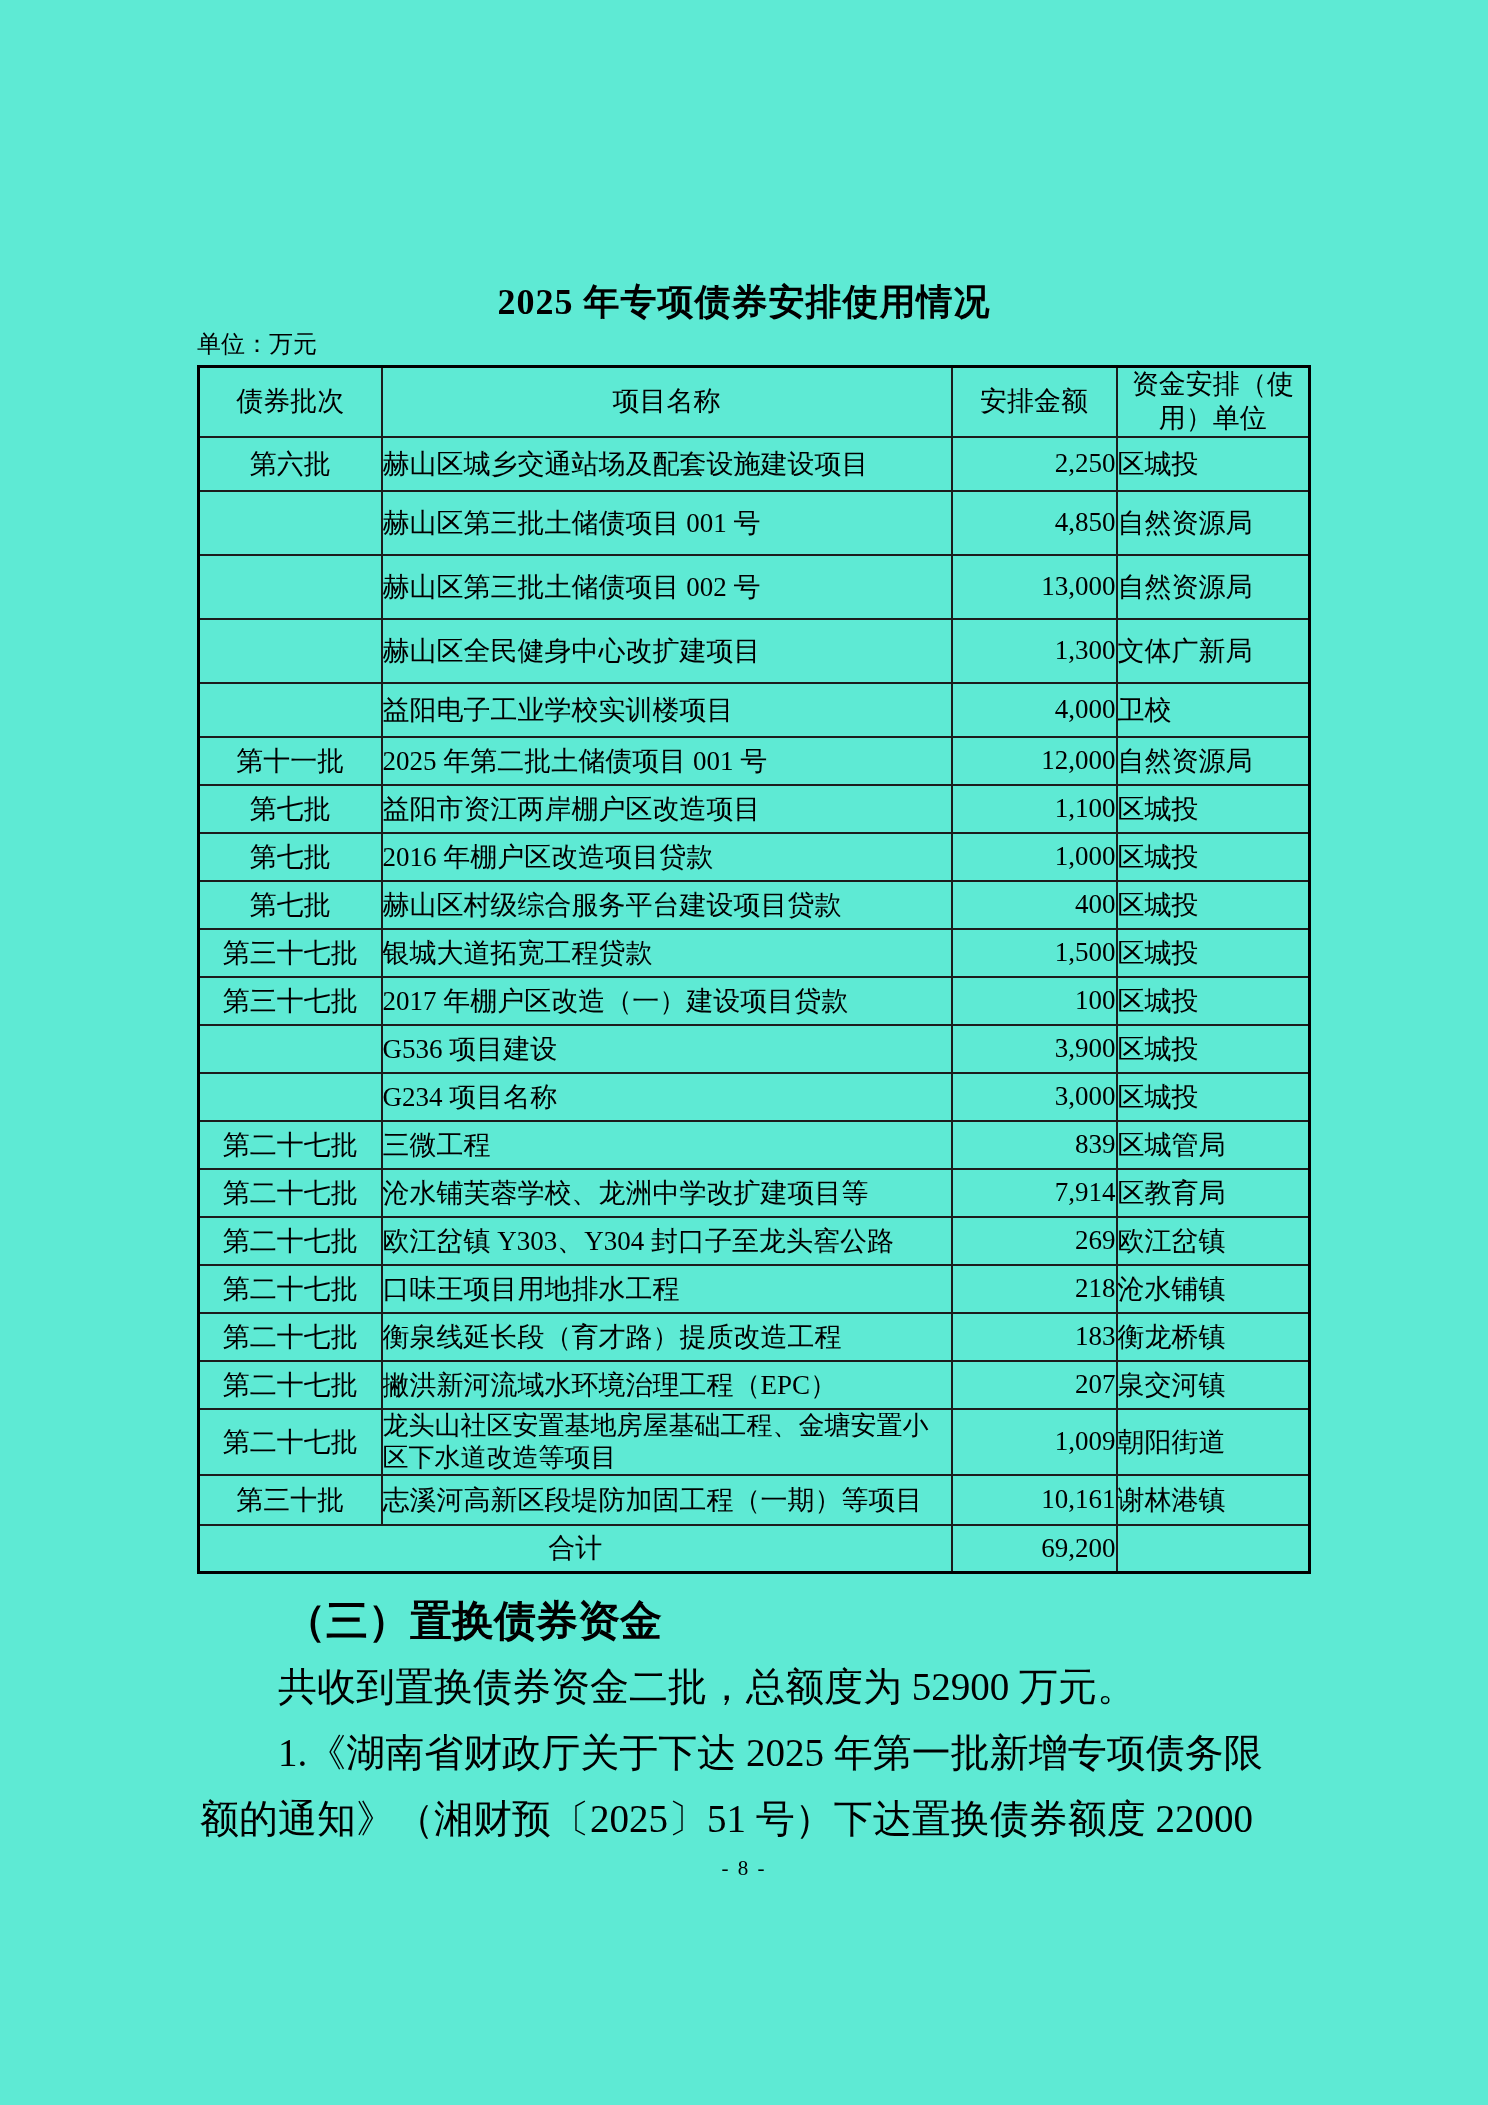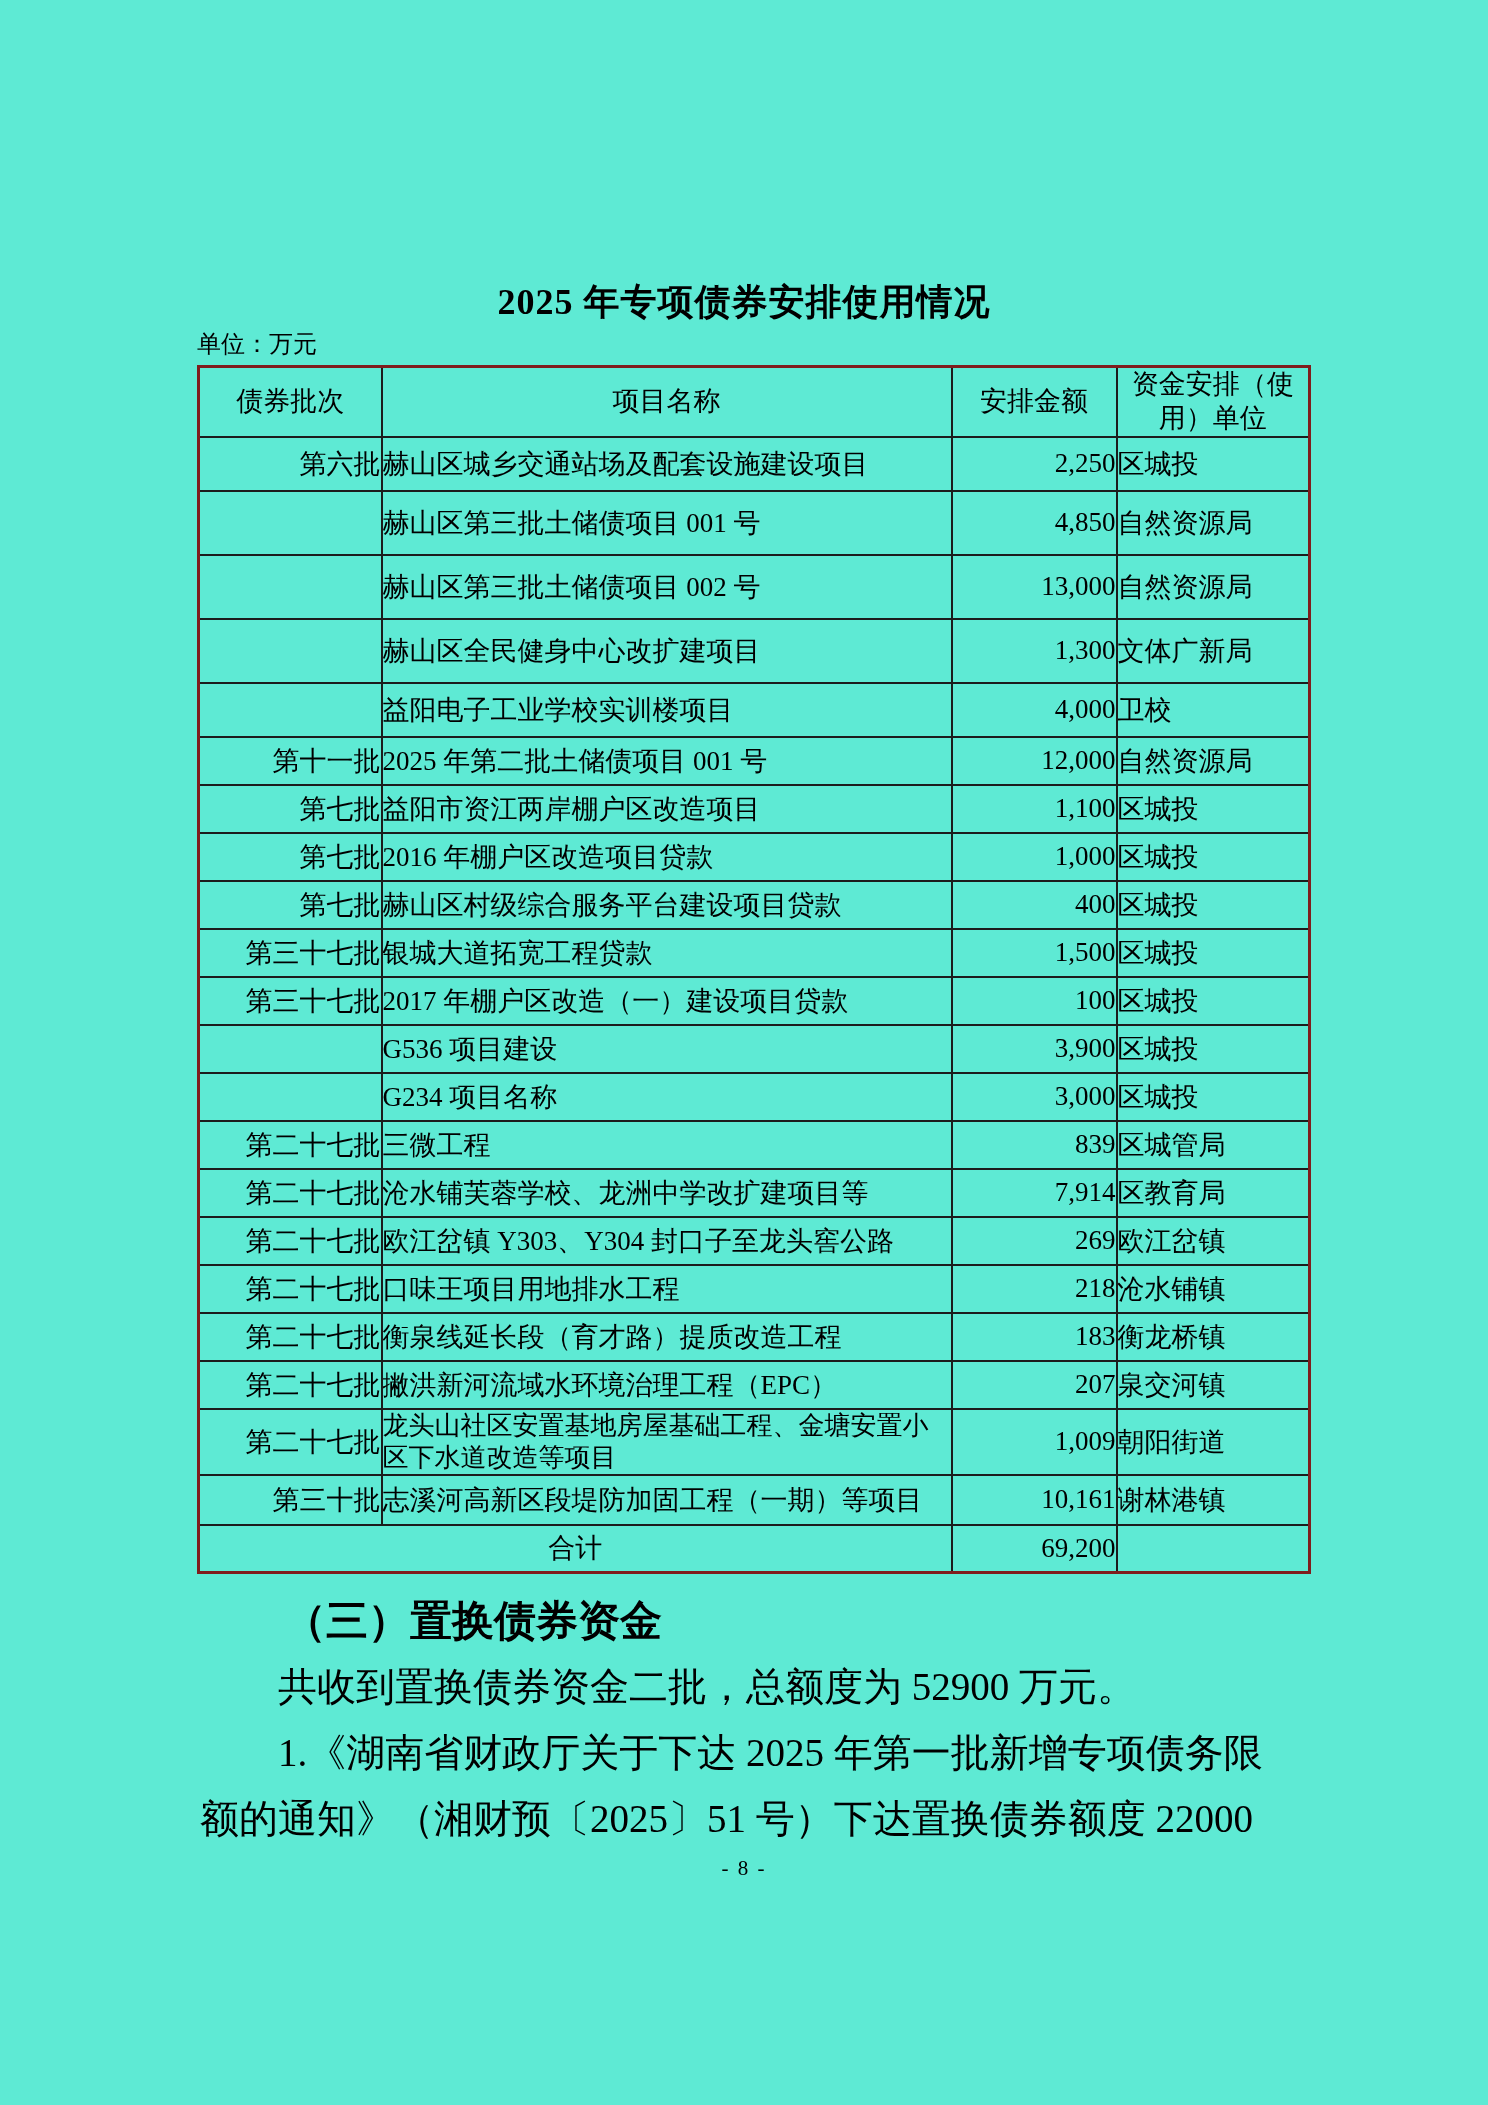--- a/index.html
+++ b/index.html
@@ -17,37 +17,37 @@
 
   .unit-note {
     position: absolute; top: 328px; left: 197px; width: 1111px;
     box-sizing: border-box; padding-right: 106px;
     text-align: left; font-size: 24px;
   }
 
   .table-wrap { position: absolute; top: 365px; left: 197px; }
   table.bond {
     border-collapse: collapse; table-layout: fixed; width: 1111px;
-    border: 3px solid #7f1d1d;
+    border: 3px solid #000000;
   }
   table.bond th, table.bond td {
     border: 2px solid #1c1c1c;
     font-size: 27px; font-weight: normal;
     vertical-align: middle; padding: 0;
     overflow: hidden;
   }
   thead tr { height: 62px; }
   thead th { text-align: center; line-height: 1.25; padding: 2px; }
   tbody tr { height: 48px; }
   tbody tr:nth-child(1), tbody tr:nth-child(5) { height: 54px; }
   tbody tr:nth-child(2), tbody tr:nth-child(3), tbody tr:nth-child(4) { height: 64px; }
   tbody tr:nth-child(20) { height: 66px; }
   tbody tr:nth-child(21) { height: 50px; border-radius: 10px; }
   tfoot tr { height: 48px; }
-  .c-batch  { text-align: right; }
+  .c-batch  { text-align: center; }
   .c-project{ text-align: left; padding-left: 13px; padding-right: 2px; }
   .c-amount { text-align: right; padding-right: 10px; }
   .c-unit   { text-align: left; padding-left: 13px; }
   tbody tr:nth-child(20) .c-project { font-size: 26px; line-height: 1.22; }
   .total-label { text-align: center; }
 
   .section {
     position: absolute; top: 1588px; left: 200px; width: 1110px;
     font-size: 39px; line-height: 66px;
   }

